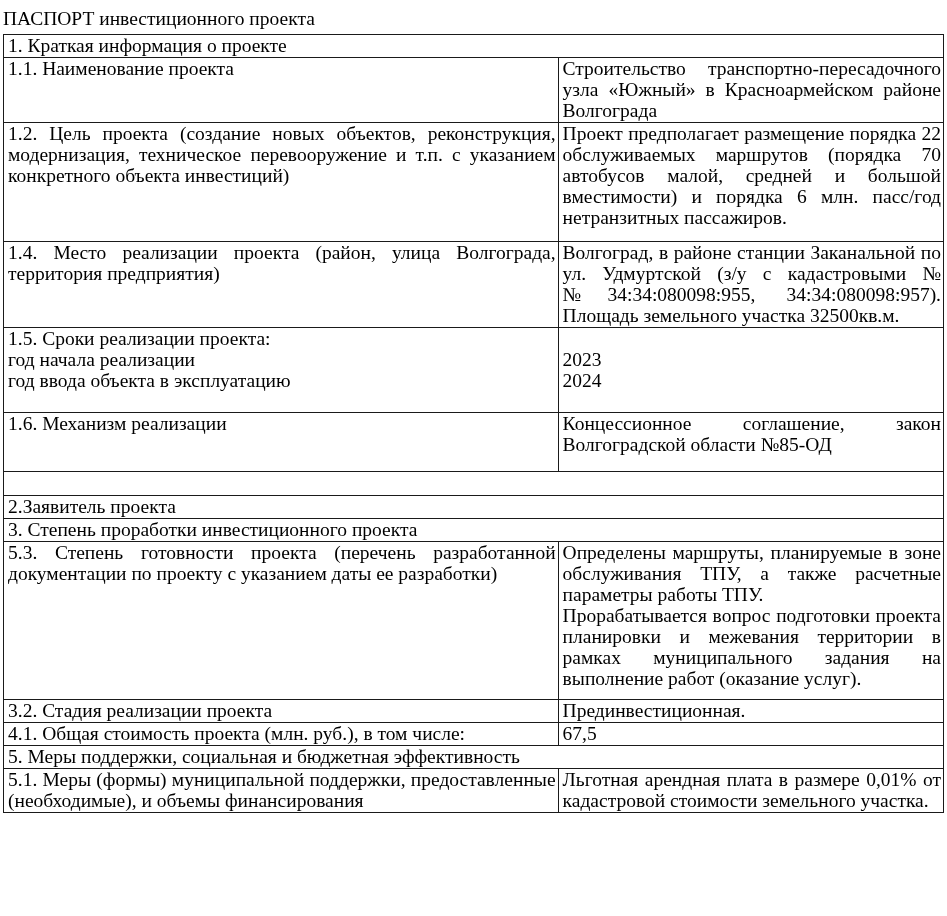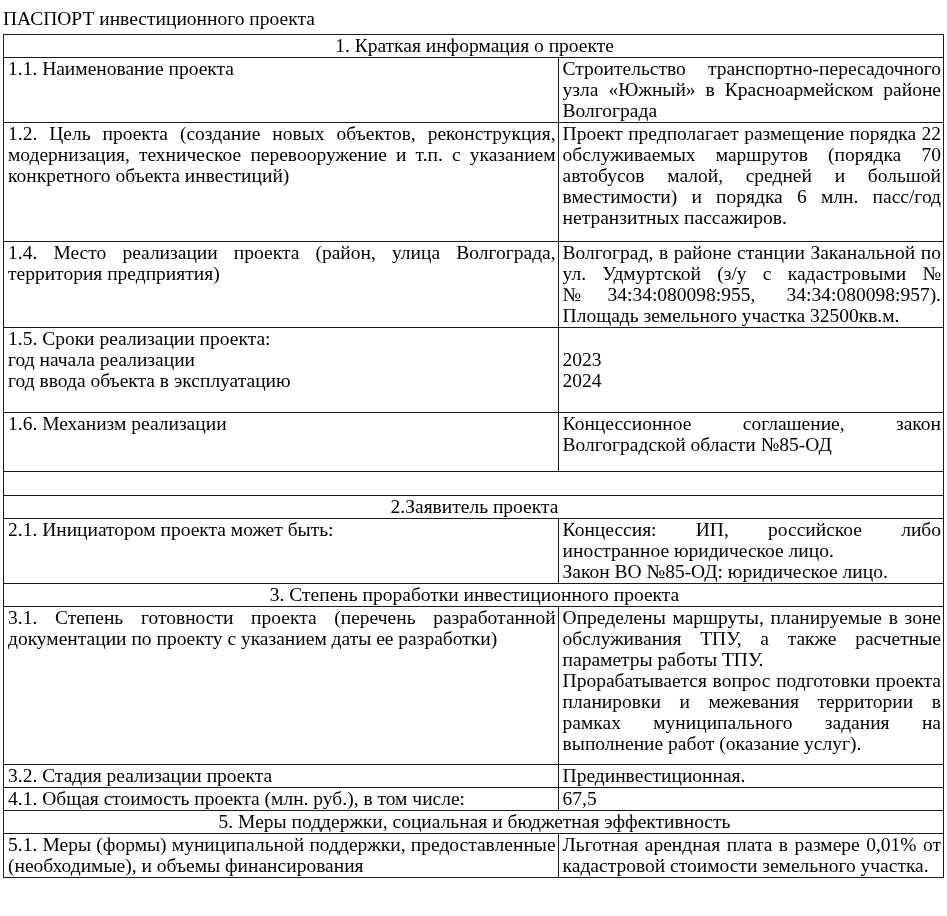--- a/index.html
+++ b/index.html
@@ -27,21 +27,21 @@
     table-layout: fixed;
   }
   col.c-left  { width: 59%; }
   col.c-right { width: 41%; }
   table.passport td {
     border: 1px solid #1a1a1a;
     vertical-align: top;
     padding: 0 2px 1px 4px;
   }
   td.section-header {
-    text-align: center;
+    text-align: left;
     padding: 0 2px 1px 2px;
   }
   td p {
     margin: 0;
     text-align: justify;
   }
   td p.plain { text-align: left; }
   .blank-line { height: 21px; }
   tr.h-r12 td { height: 117px; }
   tr.h-r15 td { height: 83px; }
@@ -118,37 +118,28 @@
     </tr>
 
     <tr class="spacer-row">
       <td colspan="2"></td>
     </tr>
 
     <tr>
       <td colspan="2" class="section-header">2.Заявитель проекта</td>
     </tr>
 
-    <tr>
-      <td>
-        <p>2.1. Инициатором проекта может быть:</p>
-      </td>
-      <td>
-        <p>Концессия: ИП, российское либо иностранное юридическое лицо.</p>
-        <p>Закон ВО №85-ОД: юридическое лицо.</p>
-      </td>
-    </tr>
 
     <tr>
       <td colspan="2" class="section-header">3. Степень проработки инвестиционного проекта</td>
     </tr>
 
     <tr class="h-r31">
       <td>
-        <p>3.1. Степень готовности проекта (перечень разработанной документации по проекту с указанием даты ее разработки)</p>
+        <p>5.3. Степень готовности проекта (перечень разработанной документации по проекту с указанием даты ее разработки)</p>
       </td>
       <td>
         <p>Определены маршруты, планируемые в зоне обслуживания ТПУ, а также расчетные параметры работы ТПУ.</p>
         <p>Прорабатывается вопрос подготовки проекта планировки и межевания территории в рамках муниципального задания на выполнение работ (оказание услуг).</p>
       </td>
     </tr>
 
     <tr>
       <td>
         <p>3.2. Стадия реализации проекта</p>

